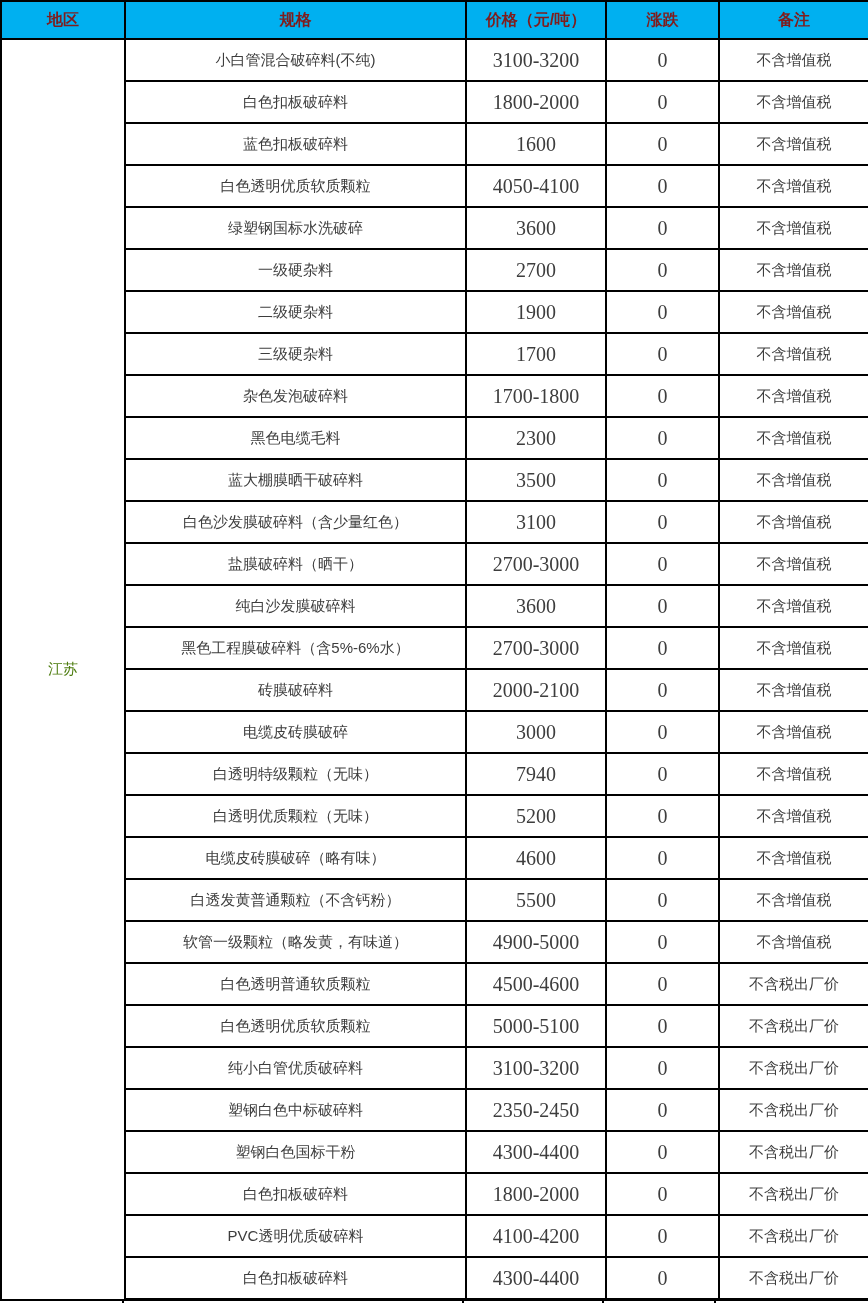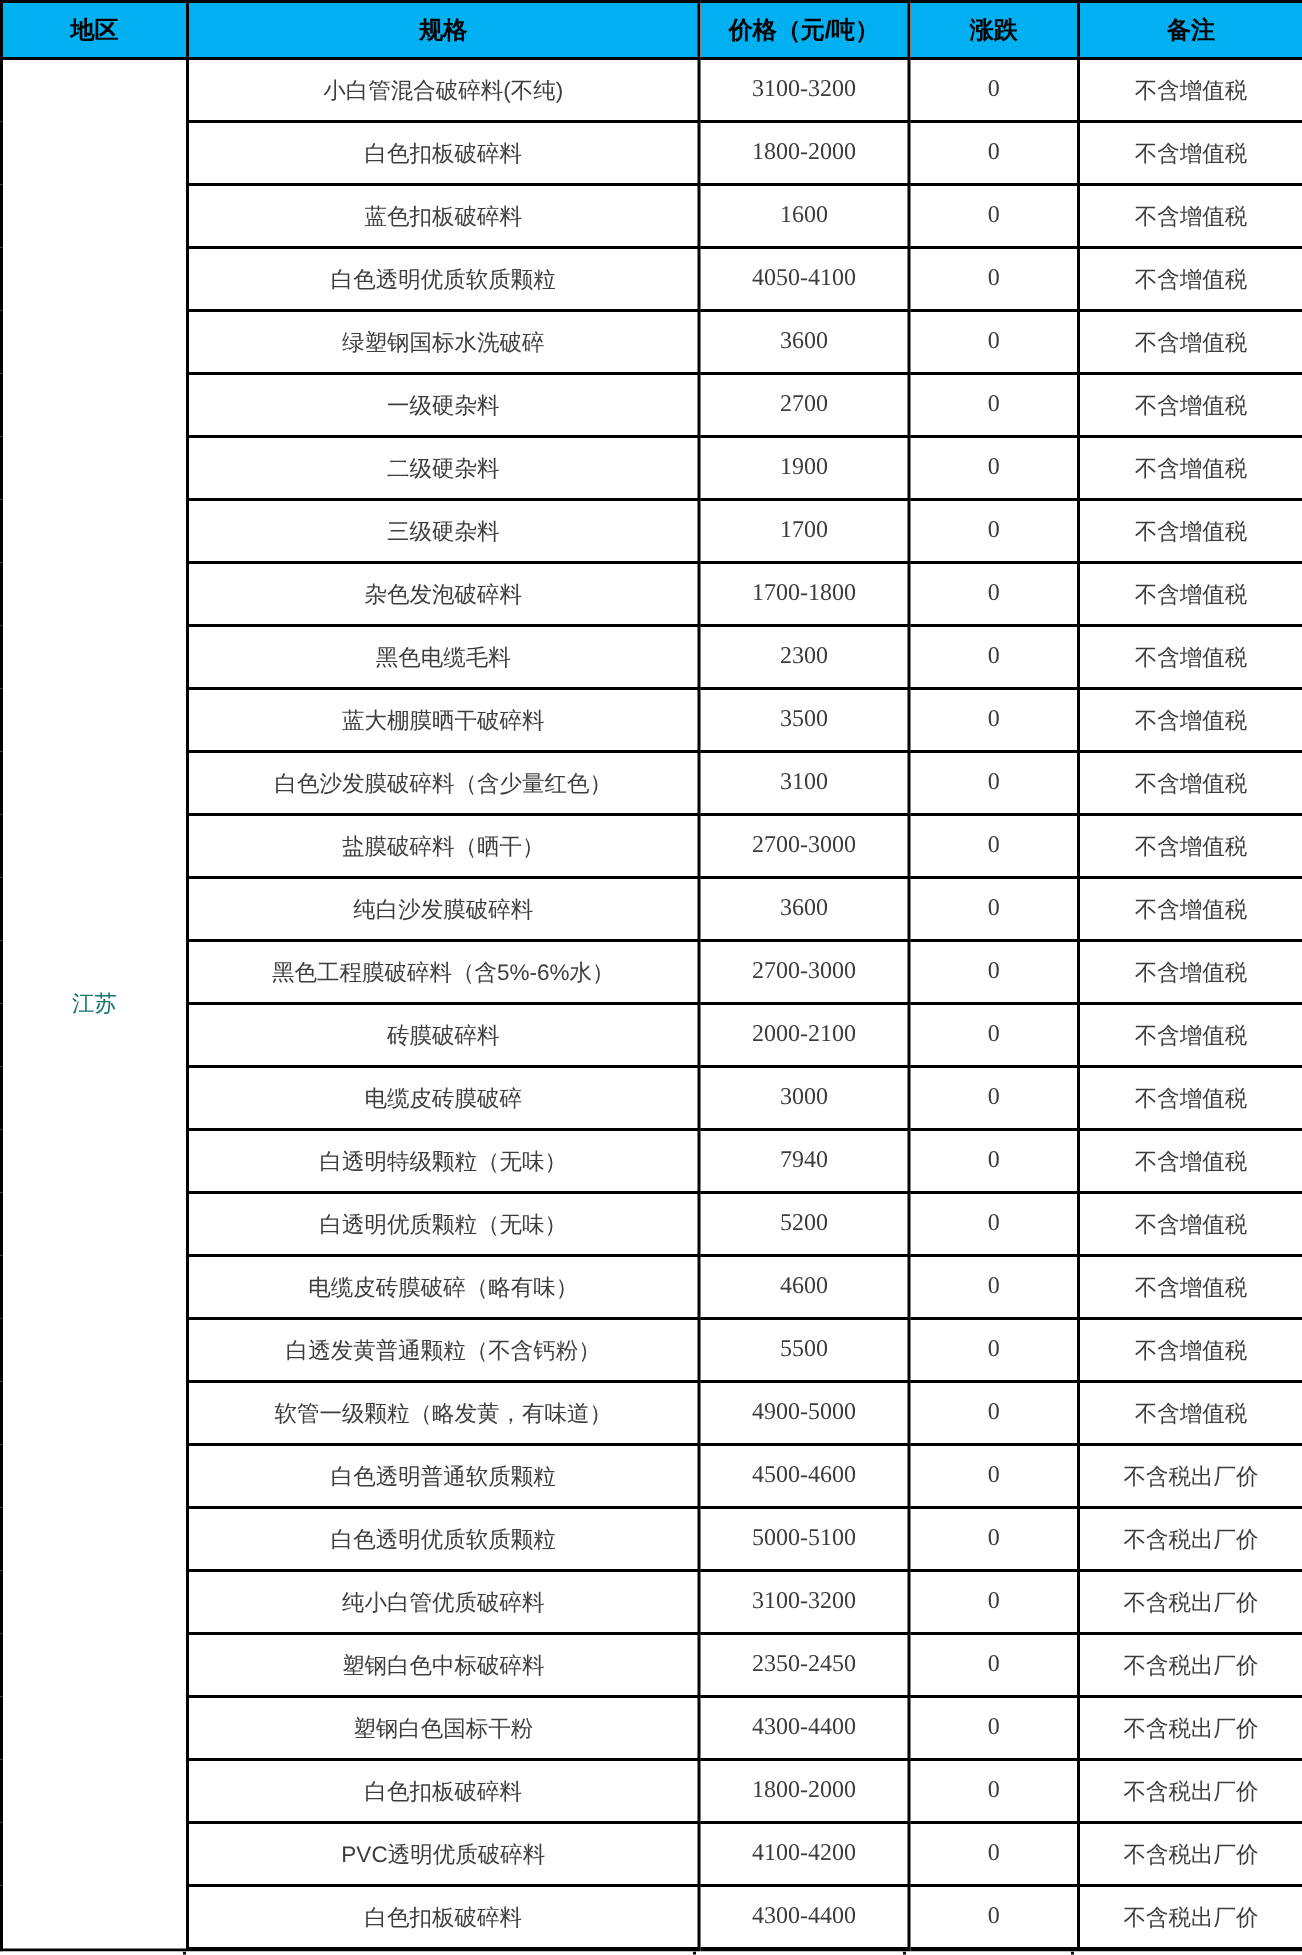--- a/index.html
+++ b/index.html
@@ -22,39 +22,39 @@
   table.price-table td {
     border: 2px solid #000000;
     text-align: center;
     vertical-align: middle;
     padding: 0 4px;
     overflow: hidden;
     white-space: nowrap;
   }
   table.price-table th {
     background: #00b0f0;
-    color: #000000;
+    color: #7f1d1d;
     font-size: 16px;
     font-weight: bold;
     height: 36px;
   }
   table.price-table td {
     background: #ffffff;
     color: #3d3d3d;
     font-size: 15px;
     font-weight: normal;
     height: 40px;
   }
   table.price-table td.num-cell {
     font-family: "Liberation Serif", "DejaVu Serif", serif;
-    font-size: 16px;
+    font-size: 20px;
   }
   table.price-table td.region-cell {
     font-size: 15px;
-    color: #0f766e;
+    color: #4d7c0f;
   }
   table.price-table tbody tr:last-child td {
     border-bottom-width: 3px;
   }
   
   .clipped-row {
     width: 868px;
     height: 6px;
     display: flex;
     overflow: hidden;

